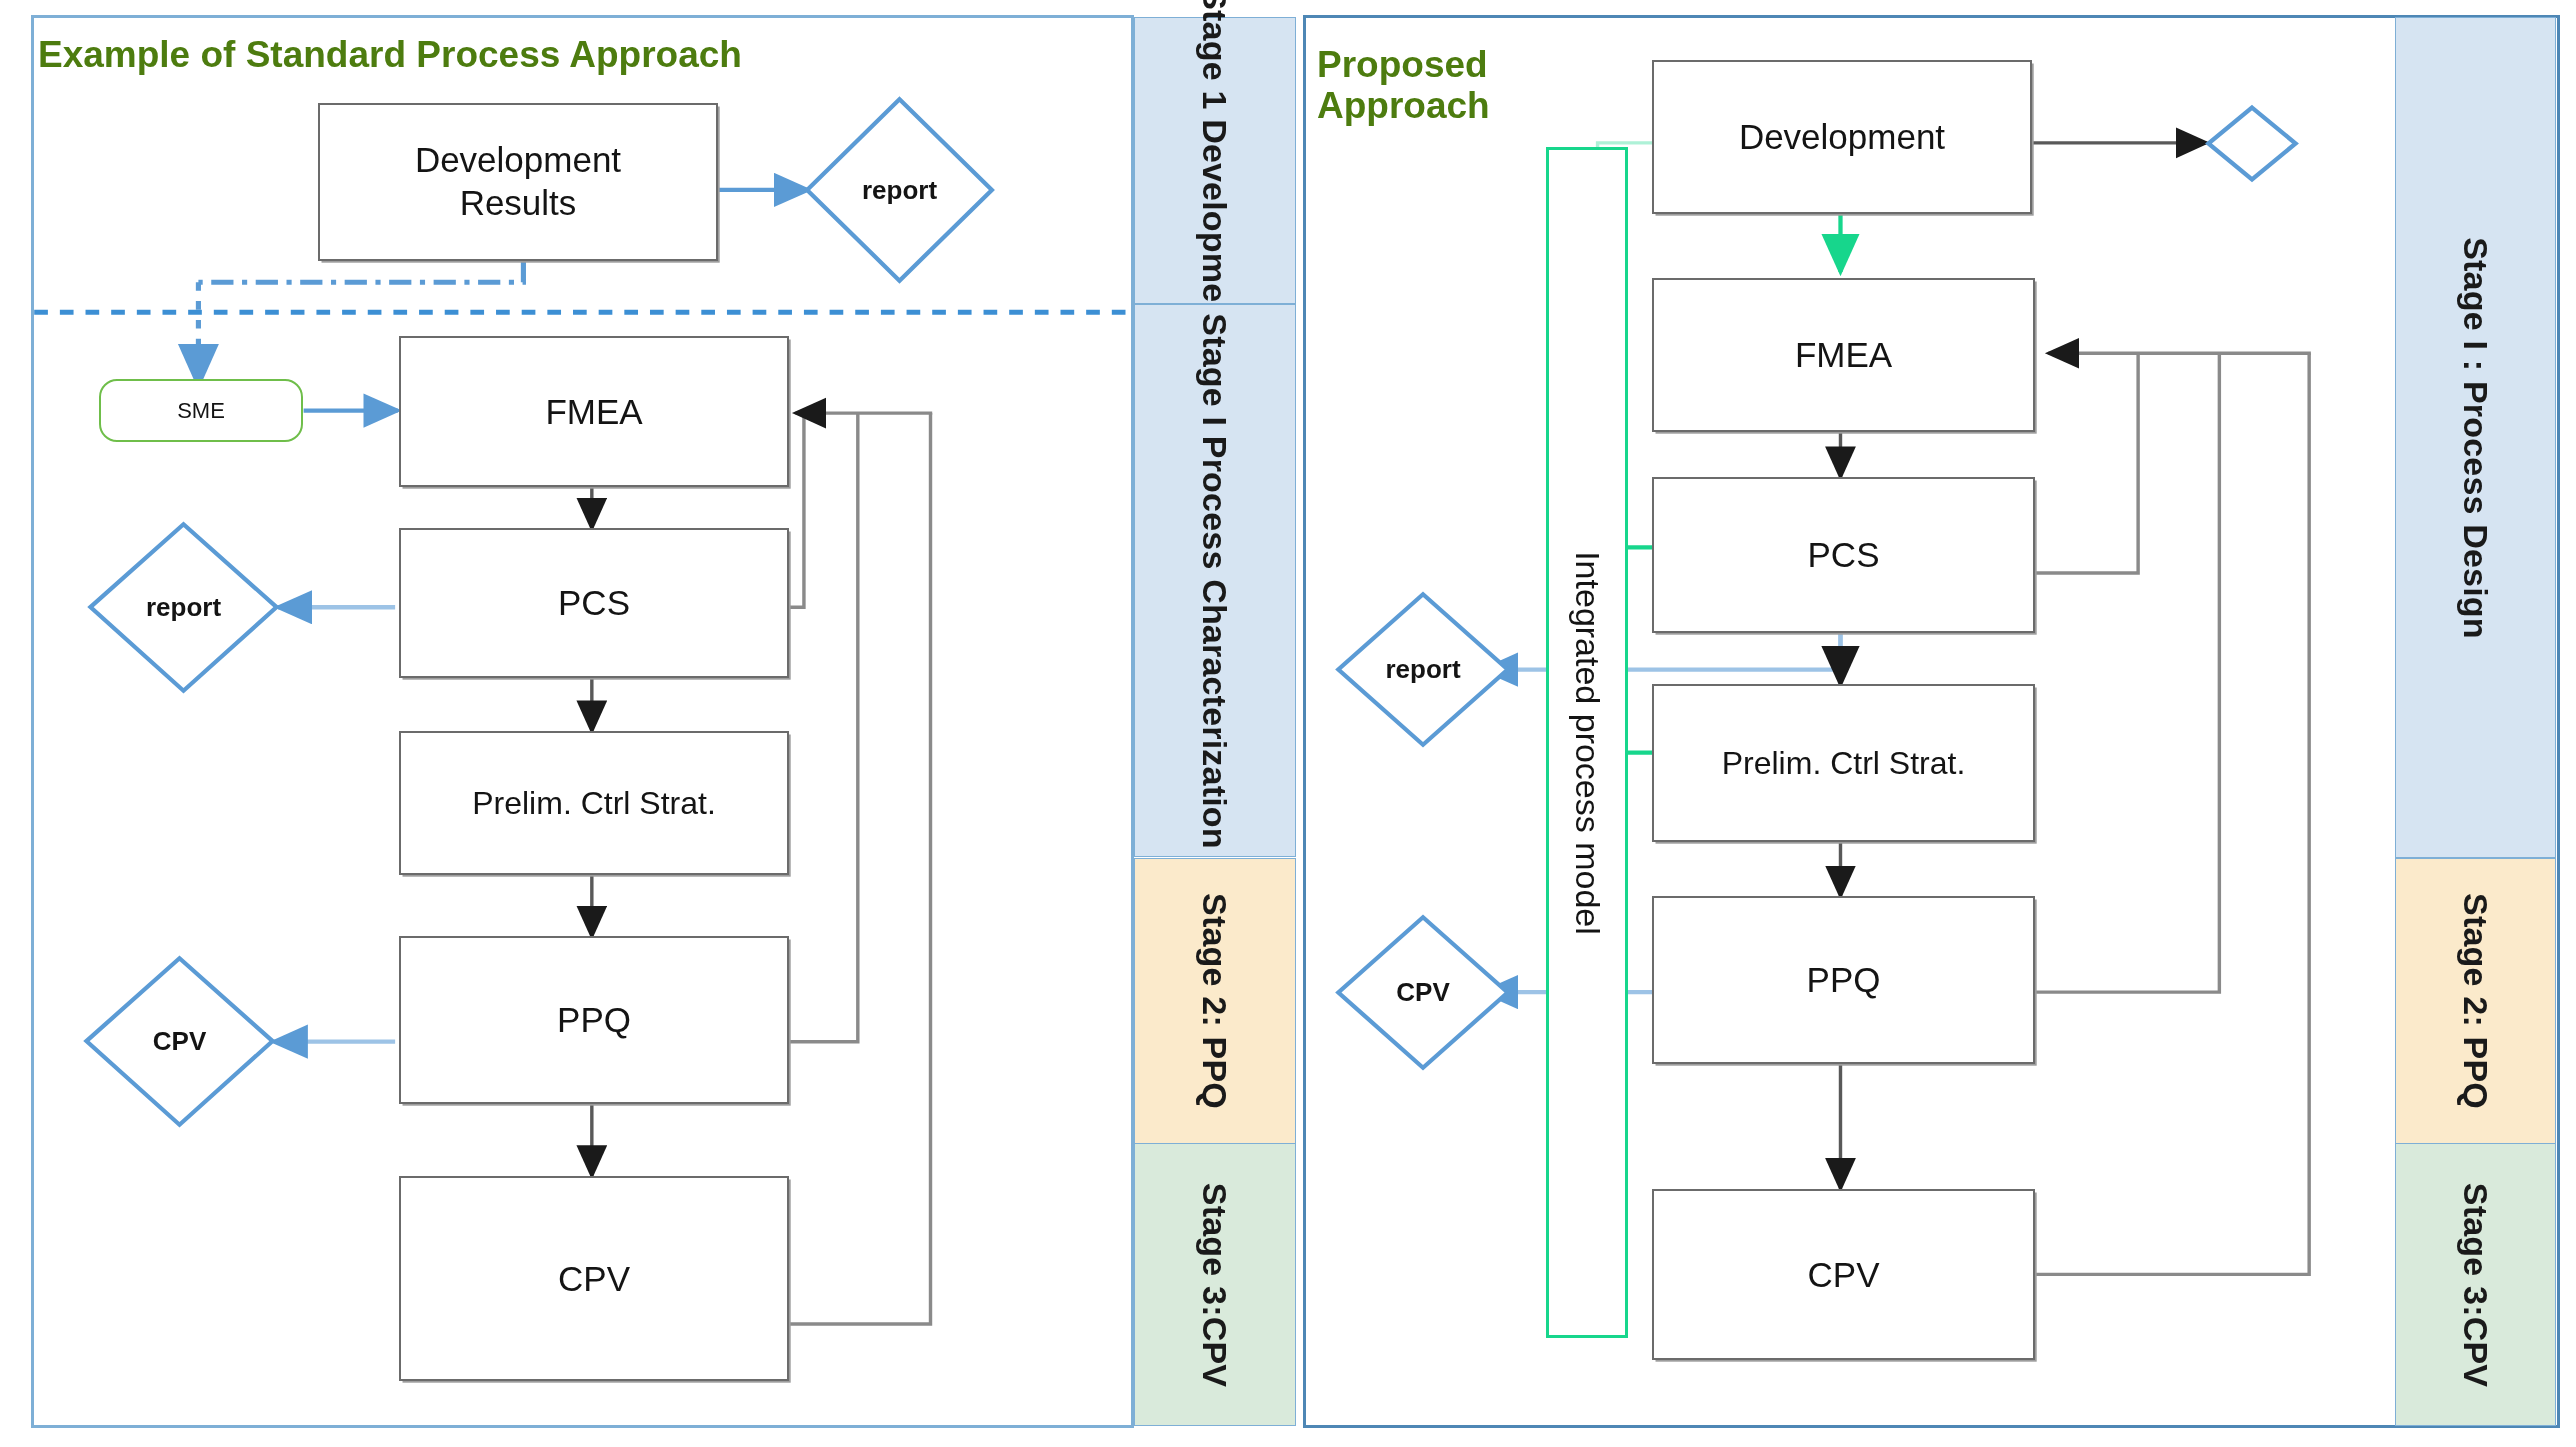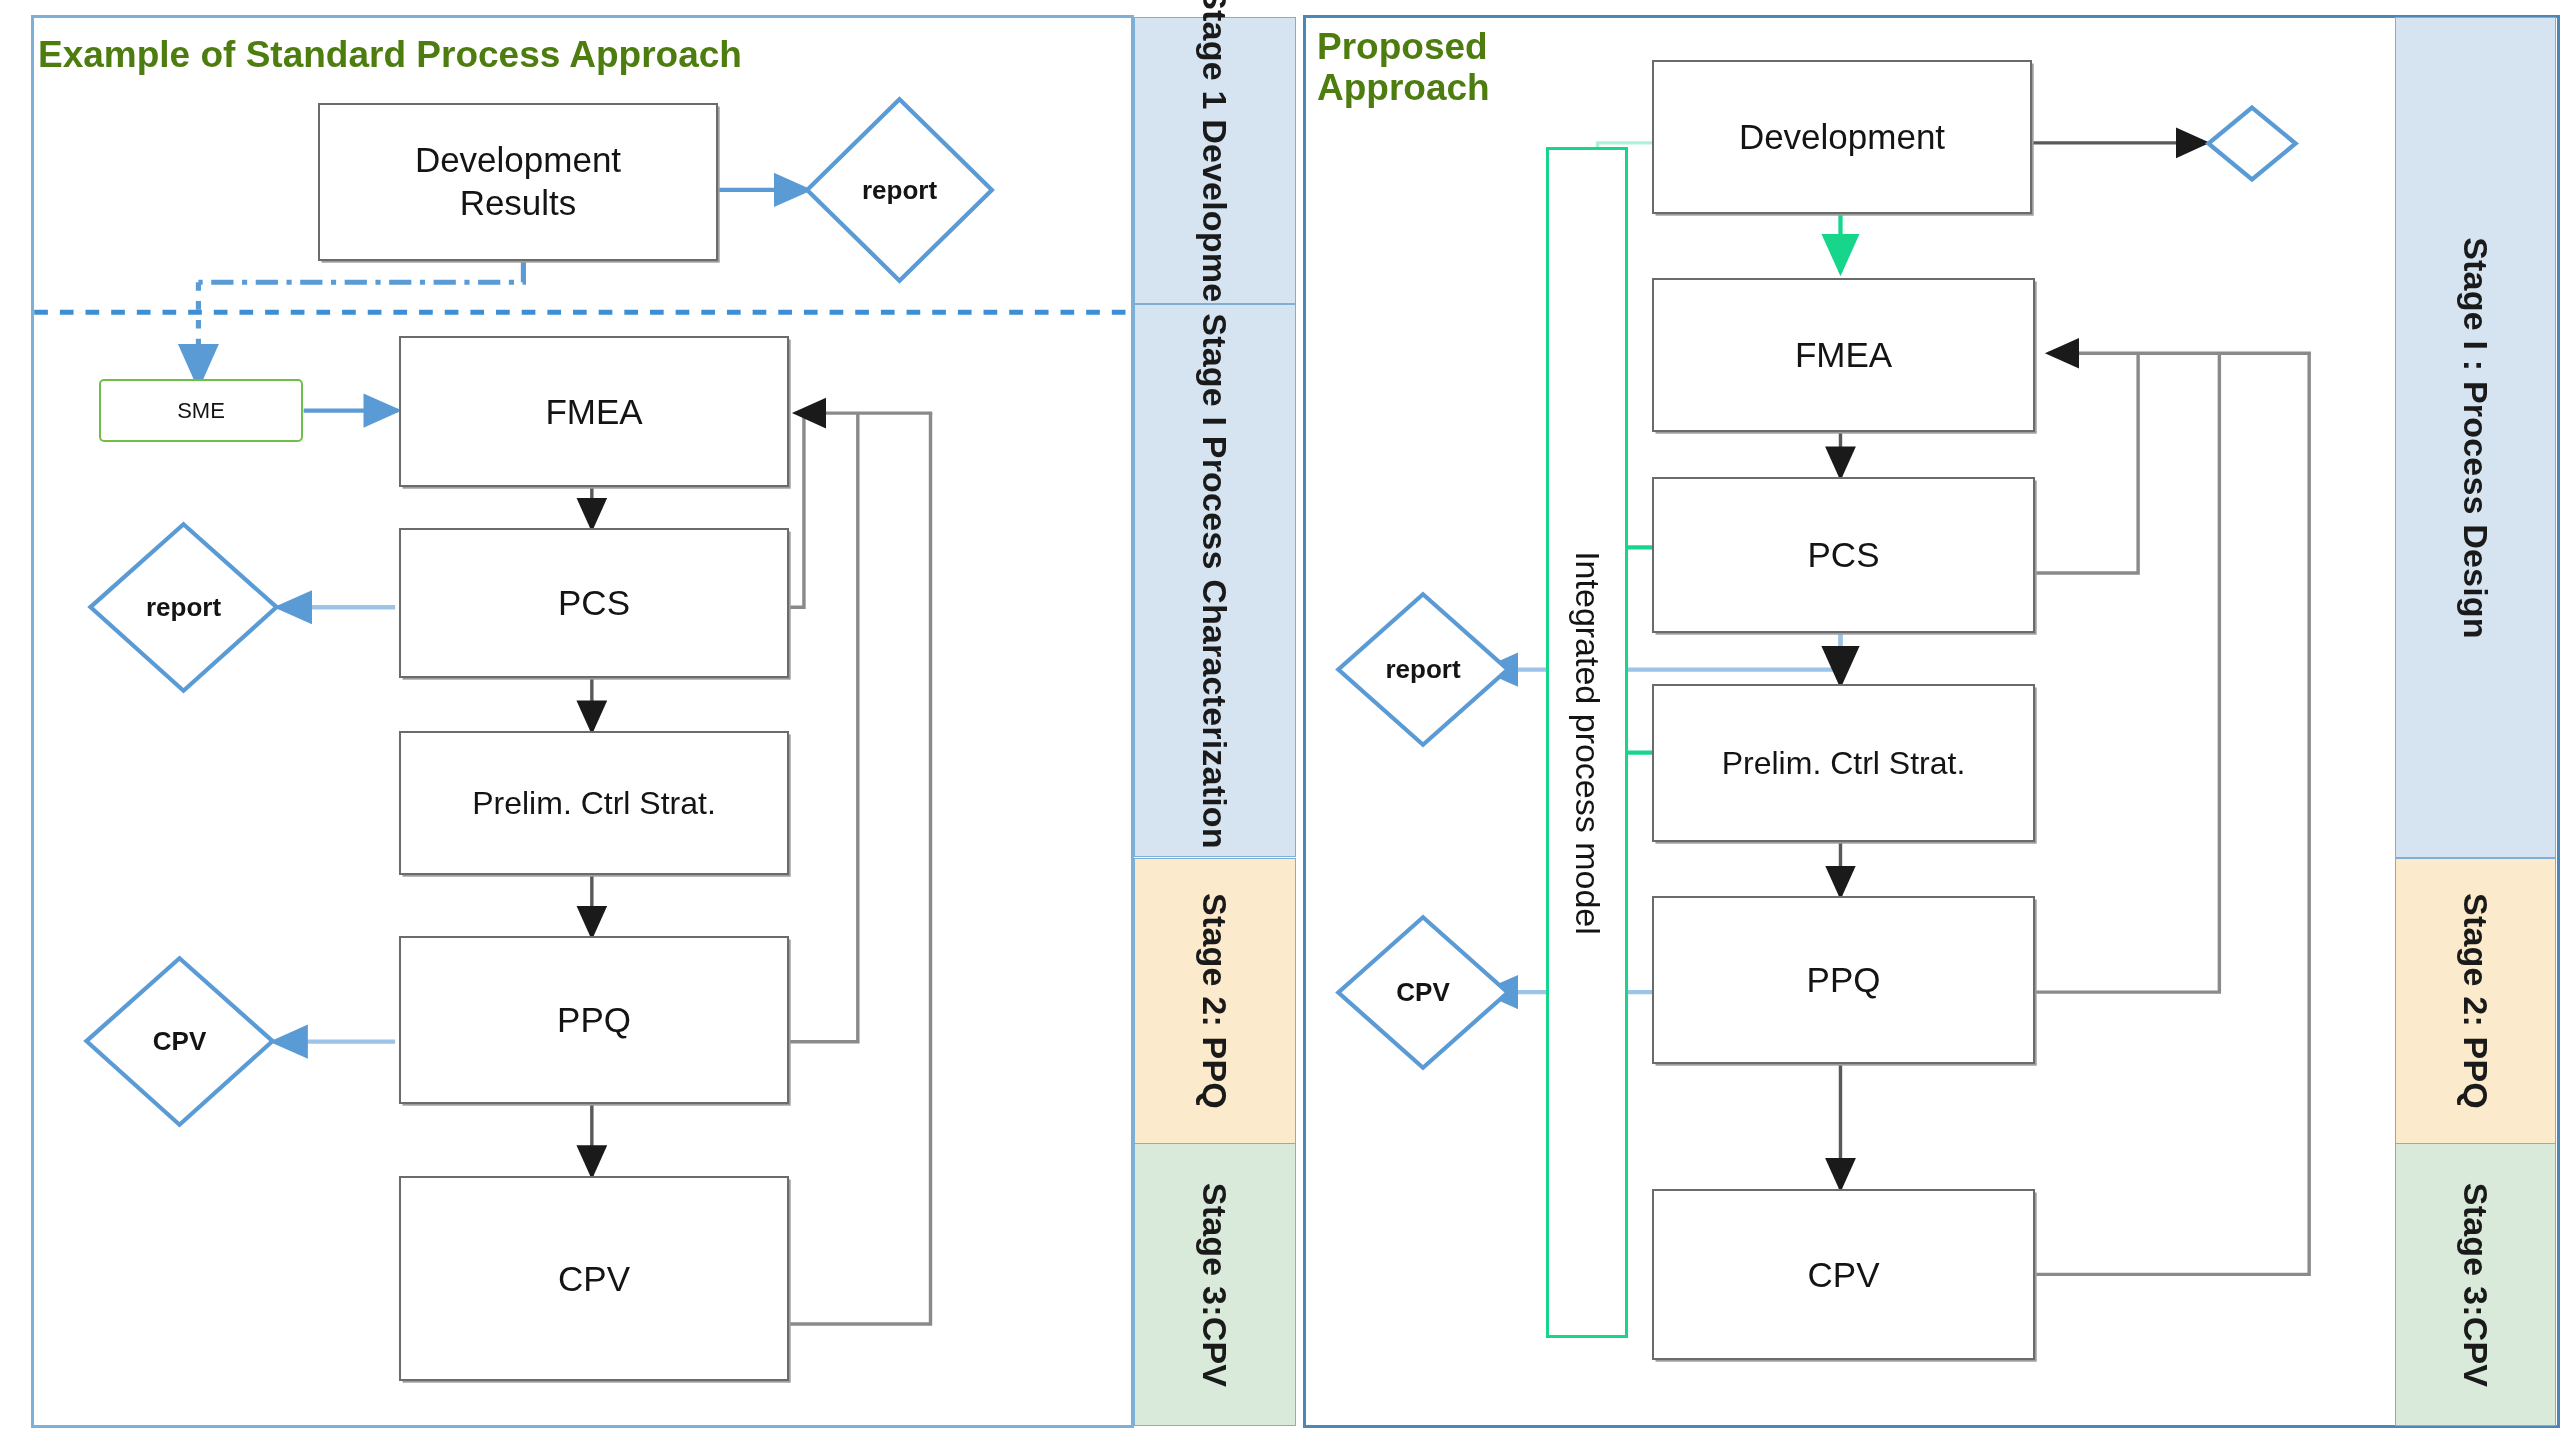--- a/index.html
+++ b/index.html
@@ -34,21 +34,21 @@
     border:2.6px solid #6b6b6b;background:#fff;
     display:flex;align-items:center;justify-content:center;
     font-size:35px;color:#141414;
     box-shadow:2.6px 2.6px 0 -0.9px #9d9d9d;
   }
   .pbox.two-line{line-height:1.22;text-align:center;white-space:pre-line;}
 
   
   .sme{
     position:absolute;box-sizing:border-box;
-    border:2.6px solid #6FBE4A;border-radius:5px;background:#fff;
+    border:2.6px solid #6FBE4A;border-radius:18px;background:#fff;
     display:flex;align-items:center;justify-content:center;
     font-size:22px;color:#141414;
   }
 
   
   .ipm{
     position:absolute;box-sizing:border-box;
     border:3.4px solid #17D68C;background:#fff;
   }
   .ipm span{
@@ -94,21 +94,21 @@
     <div class="band-label">Stage I : Process Design</div>
   </div>
   <div class="band band-tan" style="left:2395px;top:858px;width:161px;height:286px;">
     <div class="band-label">Stage 2: PPQ</div>
   </div>
   <div class="band band-green" style="left:2395px;top:1143px;width:161px;height:283px;">
     <div class="band-label">Stage 3:CPV</div>
   </div>
 
   <div class="title" style="left:38px;top:34px;width:958px;">Example of Standard Process Approach</div>
-  <div class="title" style="left:1317px;top:26px;width:359px;">Proposed
+  <div class="title" style="left:1317px;top:44px;width:359px;">Proposed
 Approach</div>
 
   <svg class="lay" viewBox="0 0 3012 1693">
     <defs>
       <marker id="ahBlue" markerWidth="10" markerHeight="10" refX="8" refY="4" orient="auto">
         <path d="M0,0 L9,4 L0,8 z" fill="#5B9BD5"></path>
       </marker>
       <marker id="ahBlueL" markerWidth="10" markerHeight="10" refX="8" refY="4" orient="auto">
         <path d="M0,0 L9,4 L0,8 z" fill="#5B9BD5"></path>
       </marker>

